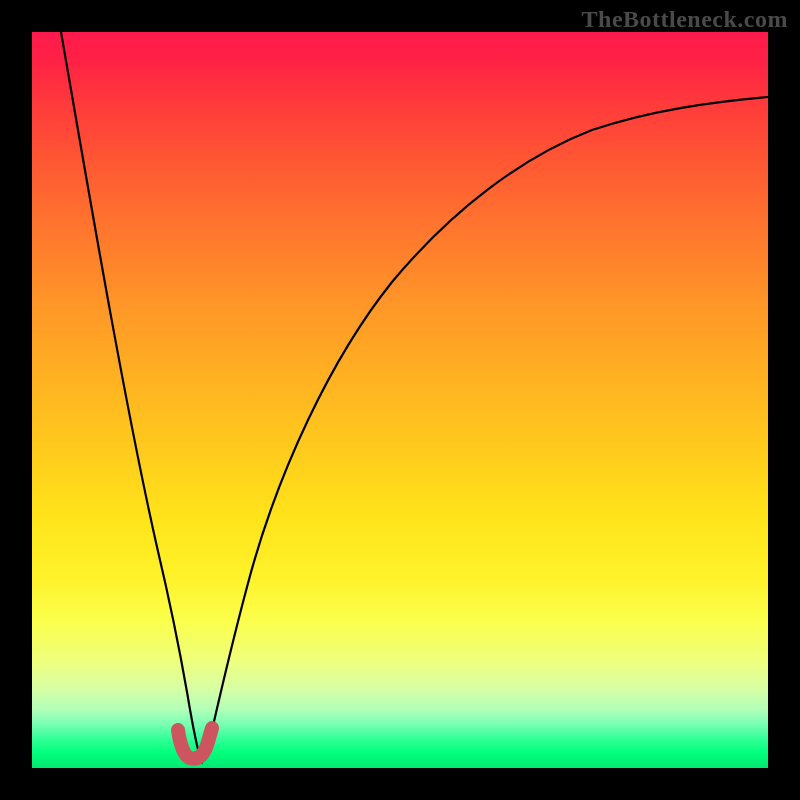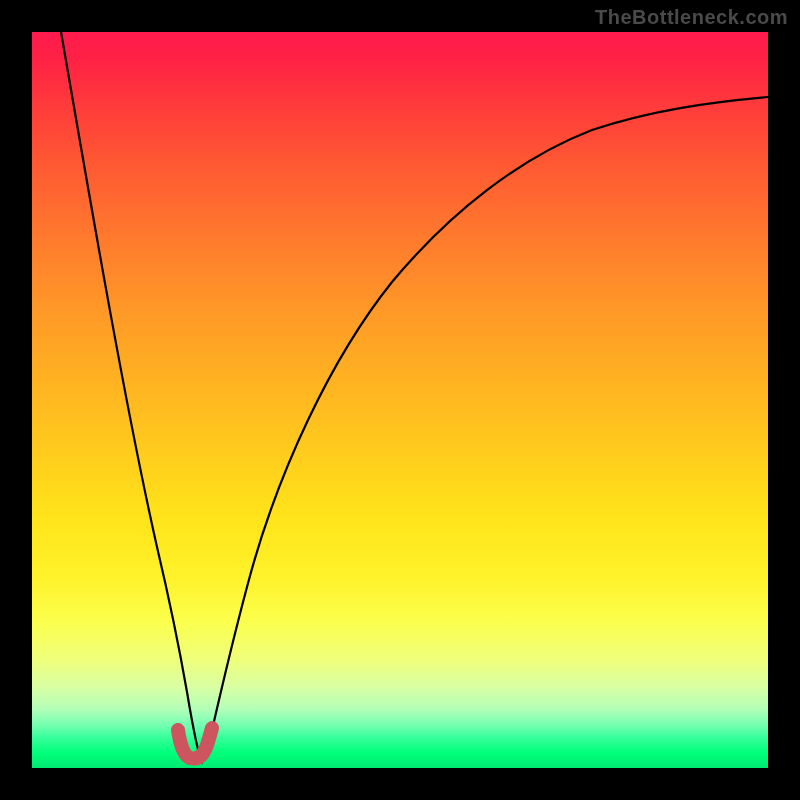--- a/index.html
+++ b/index.html
@@ -42,22 +42,22 @@
       #b3ffb8 92%,
       #7affb3 94%,
       #33ff99 96%,
       #00ff7a 98%,
       #00e873 100%);
   }
   .watermark {
     position: absolute;
     top: 6px;
     right: 12px;
-    font-family: Liberation Sans, sans-serif;
-    font-size: 20px;
+    font-family: Liberation Serif, serif;
+    font-size: 24px;
     color: #4a4a4a;
     font-weight: 600;
     letter-spacing: 0.5px;
   }
   svg.curve {
     position: absolute;
     top: 32px;
     left: 32px;
     width: 736px;
     height: 736px;

